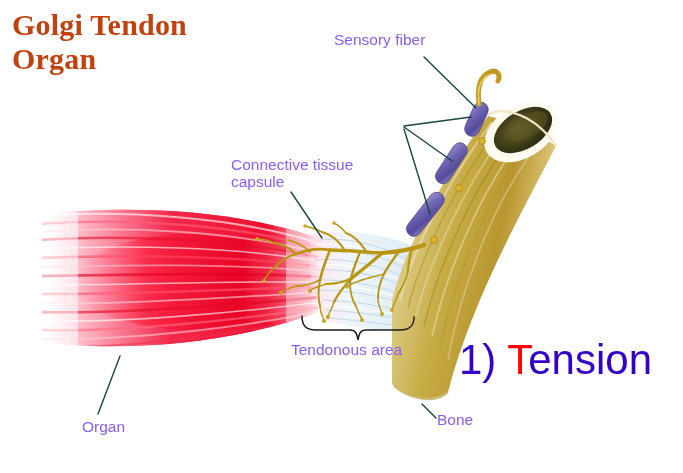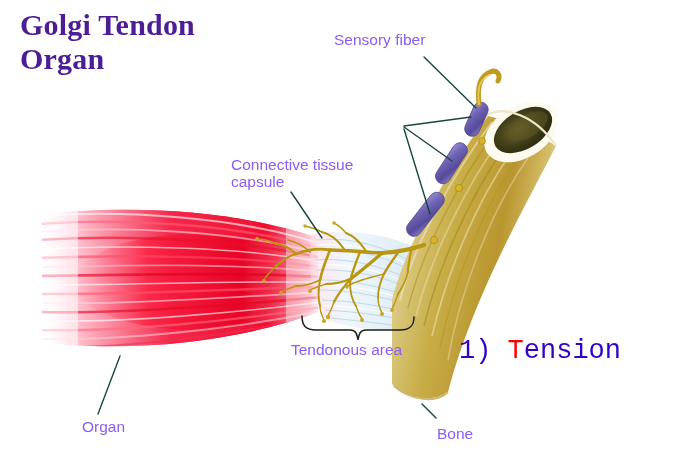--- a/index.html
+++ b/index.html
@@ -25,43 +25,42 @@
     position: absolute;
     white-space: pre;
     line-height: 1.12;
   }
   #title {
     left: 12px;
     top: 8px;
     font-family: "Liberation Serif", serif;
     font-weight: bold;
     font-size: 30px;
-    color: #4c1d95;
+    color: #c2410c;
     letter-spacing: 0.2px;
-    margin-left: 8px;
   }
   #tension {
     left: 459px;
     top: 336px;
-    font-family: Liberation Mono, monospace;
-    font-size: 27px;
+    font-family: Liberation Sans, sans-serif;
+    font-size: 42px;
     color: #3300cc;
   }
   #tension .red { color: #ff0000; }
   .anno {
     font-family: "Liberation Sans", sans-serif;
     font-size: 15.5px;
     color: #8b5cf6;
   }
   #lbl-sensory   { left: 334px; top: 31px; }
   #lbl-myelin    { left: 283px; top: 116px; }
   #lbl-capsule   { left: 231px; top: 156px; }
   #lbl-tendonous { left: 291px; top: 341px; }
   #lbl-muscle    { left: 82px;  top: 418px; }
-  #lbl-bone      { left: 437px; top: 425px; }
+  #lbl-bone      { left: 437px; top: 411px; }
 </style>
 </head>
 <body>
 
 <div id="canvas">
 
   <svg id="art" viewBox="0 0 683 473">
     <defs>
       <linearGradient id="gMusL" x1="0" y1="0" x2="1" y2="0">
         <stop offset="0" stop-color="#ffffff" stop-opacity="0"></stop>

